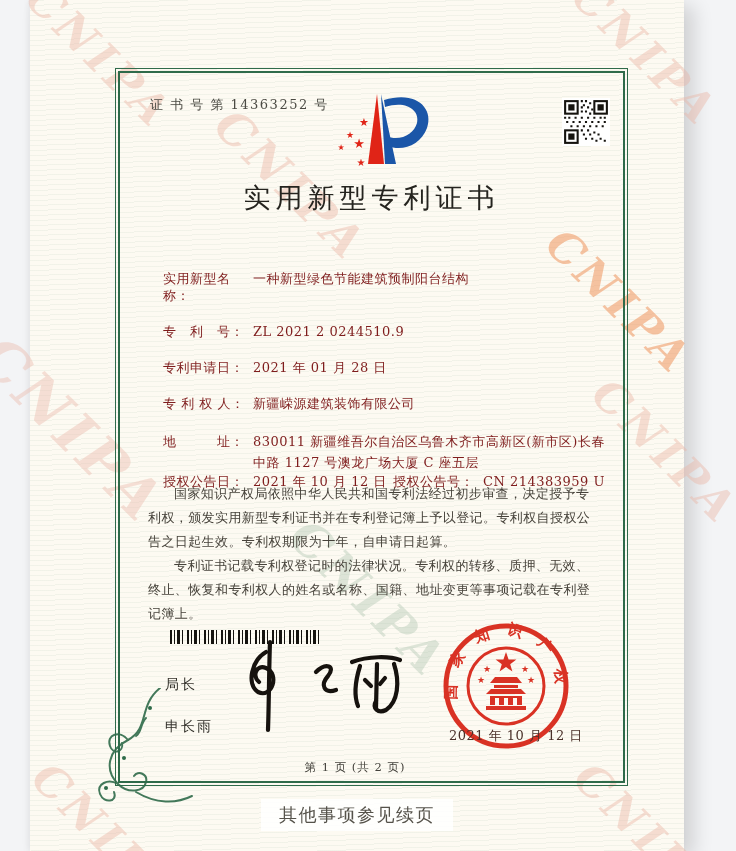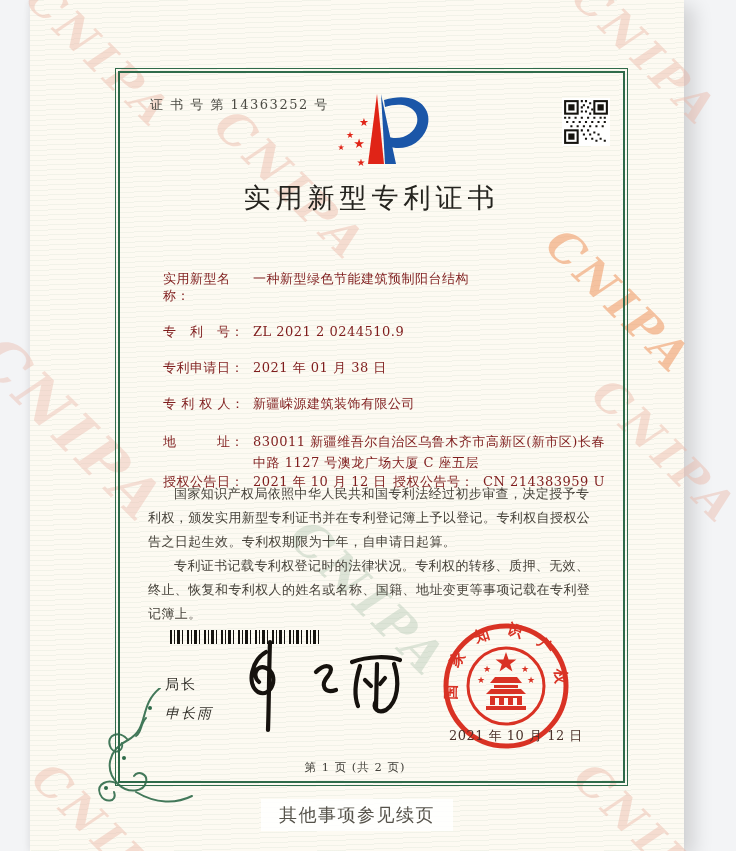--- a/index.html
+++ b/index.html
@@ -68,21 +68,21 @@
   .body-text p { text-indent:2em; }
 
   .barcode { left:170px; top:630px; width:152px; height:14px;
     background:repeating-linear-gradient(90deg,
       #15130f 0 2px, transparent 2px 4px,
       #15130f 4px 5px, transparent 5px 7px,
       #15130f 7px 10px, transparent 10px 12px,
       #15130f 12px 13px, transparent 13px 17px); }
 
   .director { left:165px; top:676px; font-size:14px; color:#33312b; letter-spacing:2px; }
-  .director .dname { margin-top:11px; display:block;font-style:italic; }
+  .director .dname { margin-top:24px; display:block; }
 
   .signature { left:232px; top:638px; }
   .seal { left:440px; top:620px; opacity:0.95; }
   .seal-date { left:449px; top:727px; width:170px; font-size:13px;
                letter-spacing:0.5px; color:#4a3029; z-index:6; }
 
   .page-num { left:123px; top:760px; width:464px; text-align:center;
               font-size:11.5px; color:#44423c; letter-spacing:1px; }
 
   .cont-note { left:30px; top:799px; width:654px; text-align:center; font-size:18px; color:#55524a; }
@@ -164,21 +164,21 @@
     <div class="frow">
       <span class="flabel">实用新型名称：</span>
       <span class="fvalue">一种新型绿色节能建筑预制阳台结构</span>
     </div>
     <div class="frow">
       <span class="flabel">专　利　号：</span>
       <span class="fvalue">ZL 2021 2 0244510.9</span>
     </div>
     <div class="frow">
       <span class="flabel">专利申请日：</span>
-      <span class="fvalue">2021 年 01 月 38 日</span>
+      <span class="fvalue">2021 年 01 月 28 日</span>
     </div>
     <div class="frow">
       <span class="flabel">专 利 权 人：</span>
       <span class="fvalue">新疆嵘源建筑装饰有限公司</span>
     </div>
     <div class="frow address">
       <span class="flabel">地　　　址：</span>
       <span class="fvalue">830011 新疆维吾尔自治区乌鲁木齐市高新区(新市区)长春中路 1127 号澳龙广场大厦 C 座五层</span>
     </div>
     <div class="frow lastrow">

